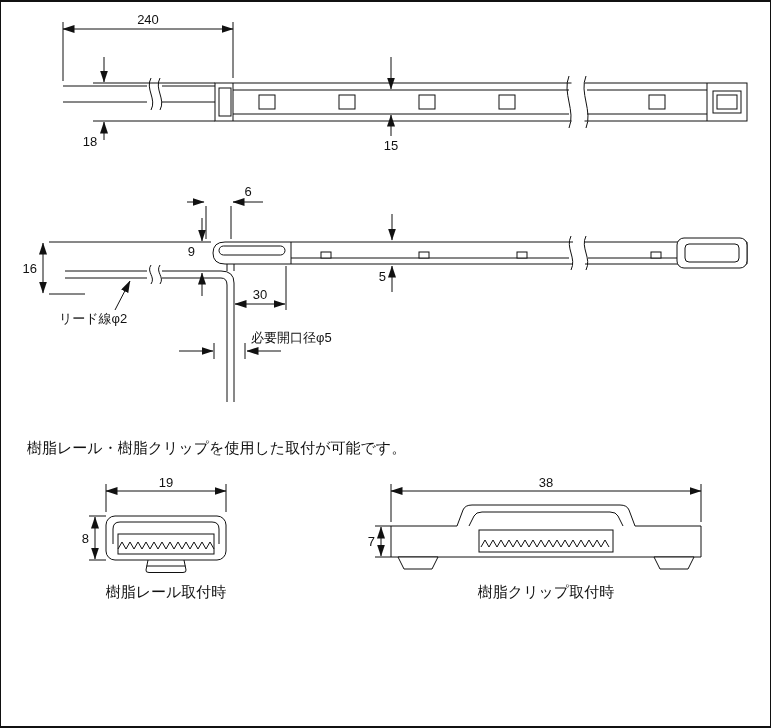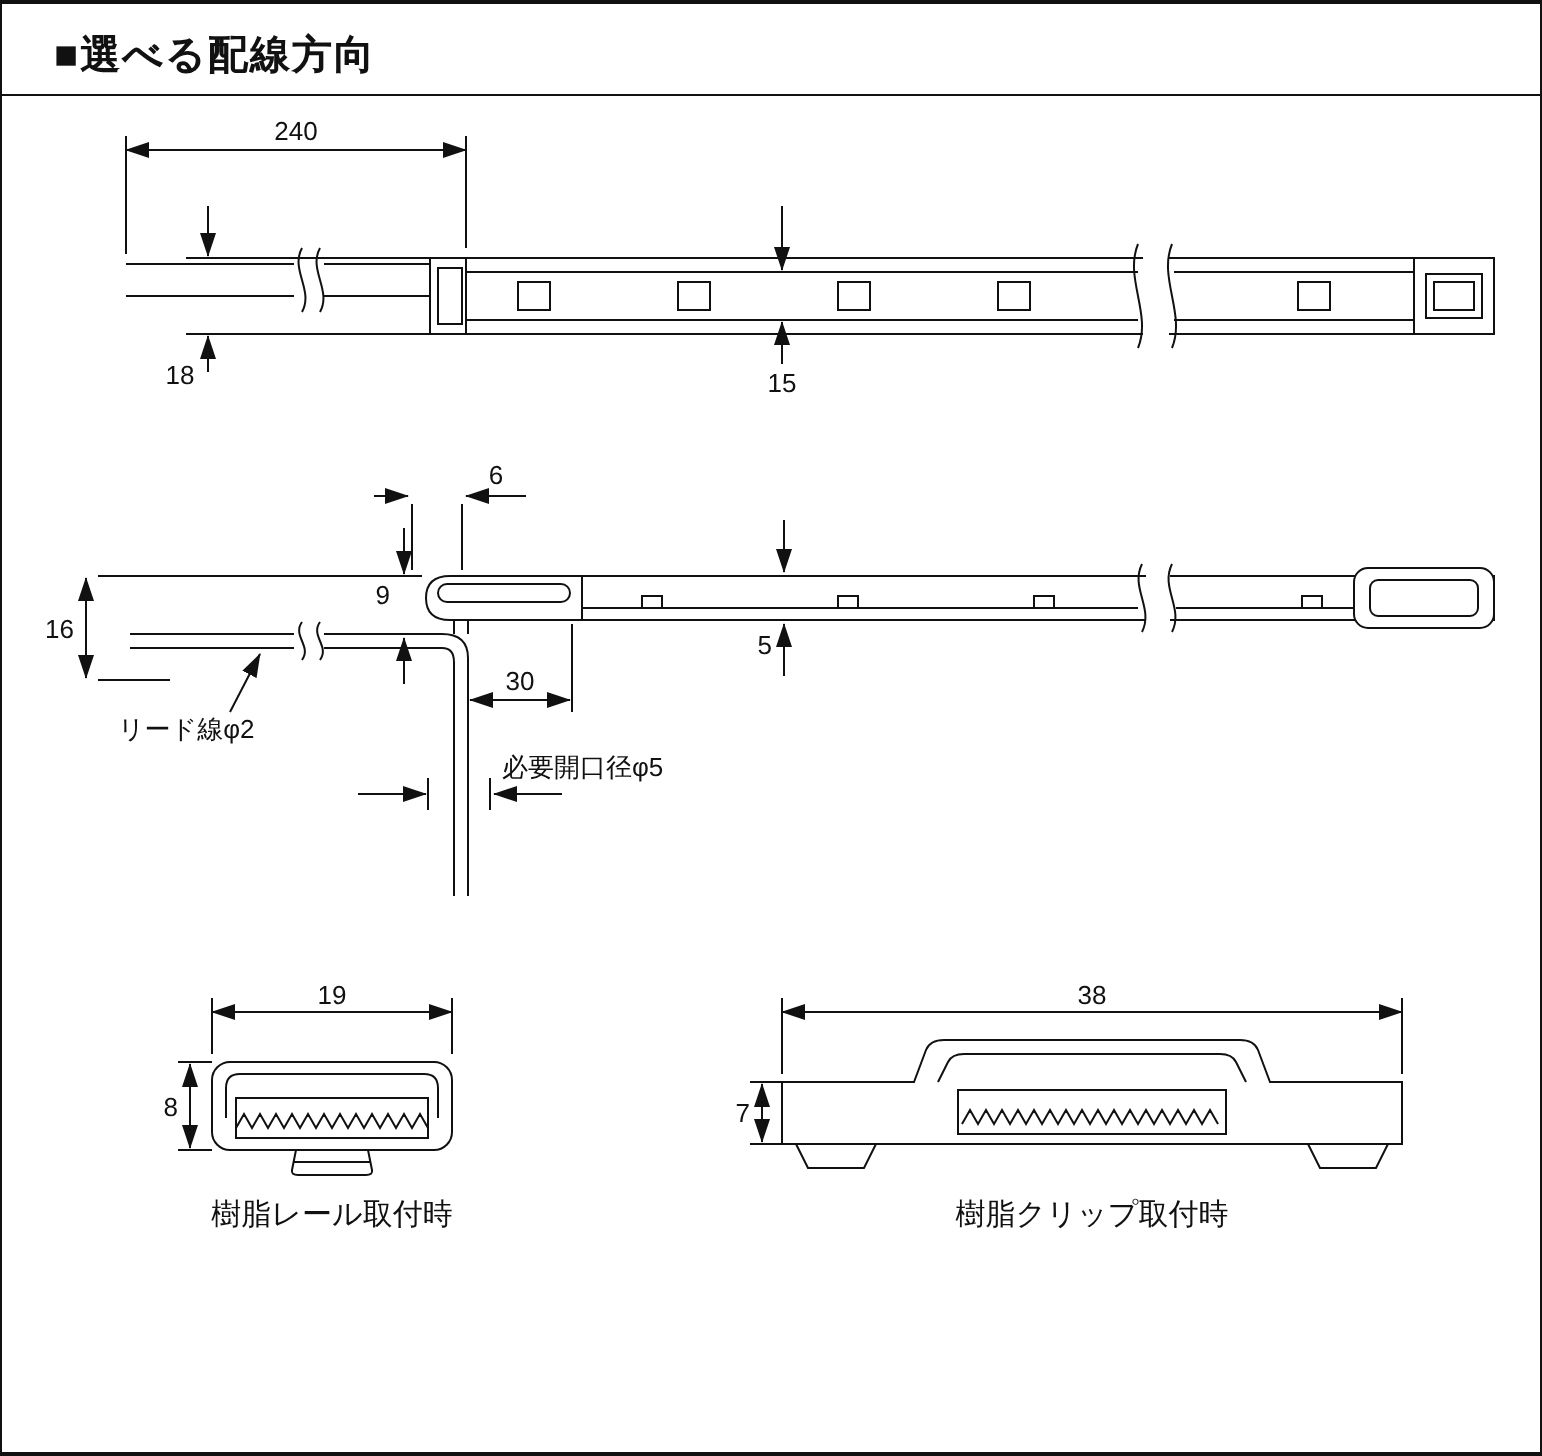--- a/index.html
+++ b/index.html
@@ -25,23 +25,20 @@
 <svg width="0" height="0" style="position:absolute" aria-hidden="true">
   <defs>
     <marker id="arw" viewBox="0 0 12 8" markerWidth="12" markerHeight="8" refX="11.5" refY="4" orient="auto-start-reverse" markerUnits="userSpaceOnUse">
       <path d="M0,0 L12,4 L0,8 Z" fill="#111"></path>
     </marker>
   </defs>
 </svg>
 
 <div class="page">
 
-  <div class="section-head">
-    <h2>■選べる配線方向</h2>
-  </div>
 
   <svg viewBox="0 0 771 170" width="771" height="170" style="margin-top:10px">
 
     <g>
       <line class="ln" x1="62" y1="10" x2="62" y2="69"></line>
       <line class="ln" x1="232" y1="10" x2="232" y2="66"></line>
       <line class="ln" x1="62" y1="17" x2="232" y2="17" marker-start="url(#arw)" marker-end="url(#arw)"></line>
       <text class="dim" x="147" y="12" text-anchor="middle">240</text>
     </g>
 
@@ -164,20 +161,21 @@
 
     <g>
       <line class="ln" x1="213" y1="161" x2="213" y2="177"></line>
       <line class="ln" x1="244" y1="161" x2="244" y2="177"></line>
       <line class="ln" x1="178" y1="169" x2="212" y2="169" marker-end="url(#arw)"></line>
       <line class="ln" x1="280" y1="169" x2="246" y2="169" marker-end="url(#arw)"></line>
       <text class="dim" x="250" y="160" text-anchor="start">必要開口径φ5</text>
     </g>
   </svg>
 
+  <p class="subtitle">樹脂レール・樹脂クリップを使用した取付が可能です。</p>
 
   <svg viewBox="0 0 771 130" width="771" height="130" style="margin-top:18px">
 
     <g>
       <g>
         <line class="ln" x1="105" y1="8" x2="105" y2="36"></line>
         <line class="ln" x1="225" y1="8" x2="225" y2="36"></line>
         <line class="ln" x1="105" y1="15" x2="225" y2="15" marker-start="url(#arw)" marker-end="url(#arw)"></line>
         <text class="dim" x="165" y="11" text-anchor="middle">19</text>
       </g>

